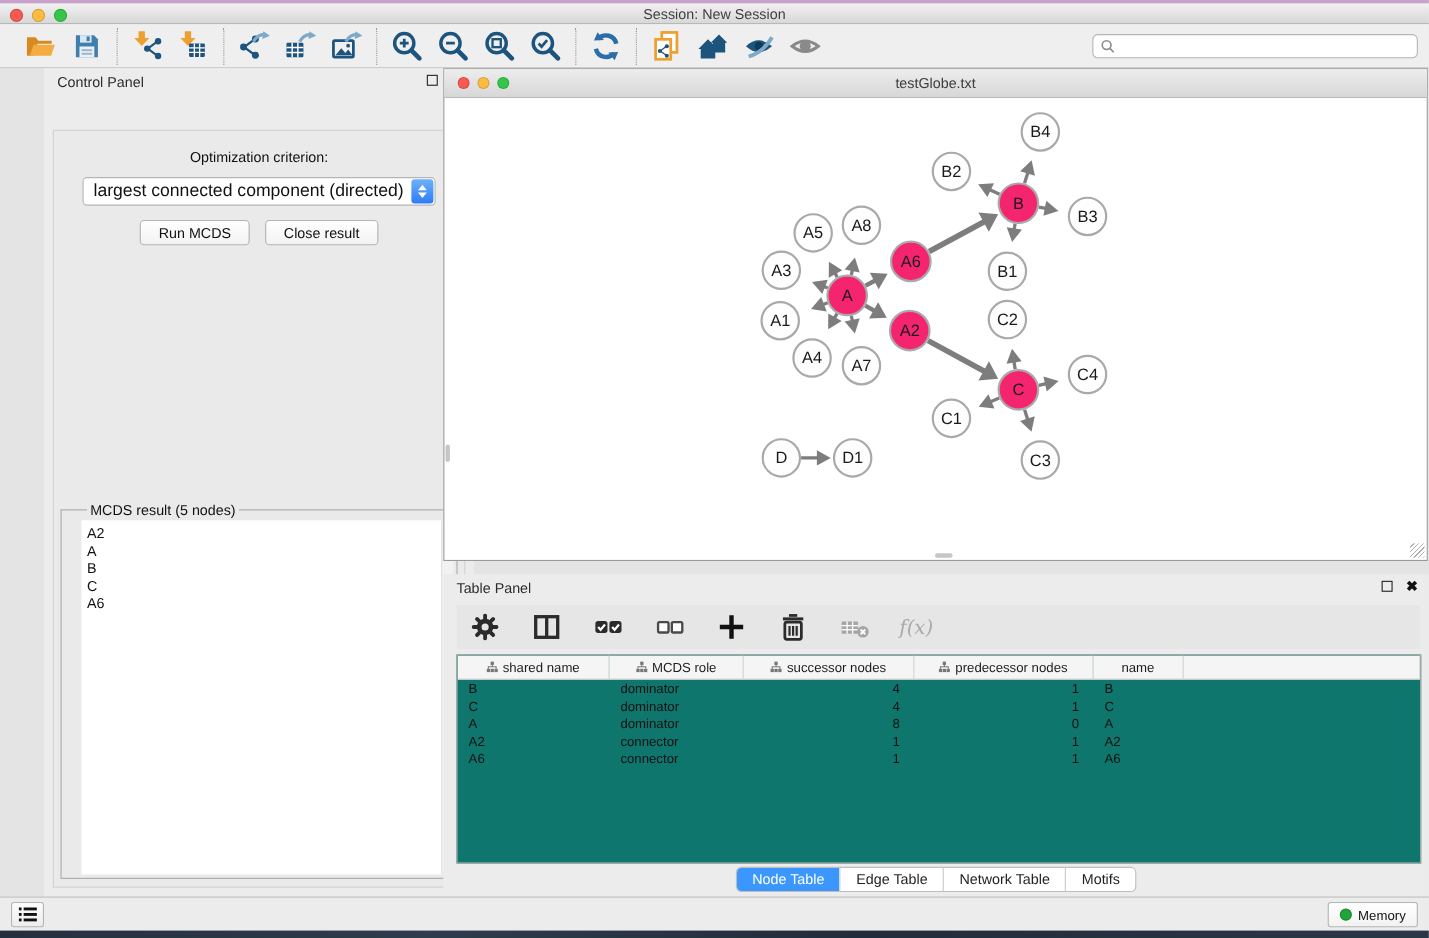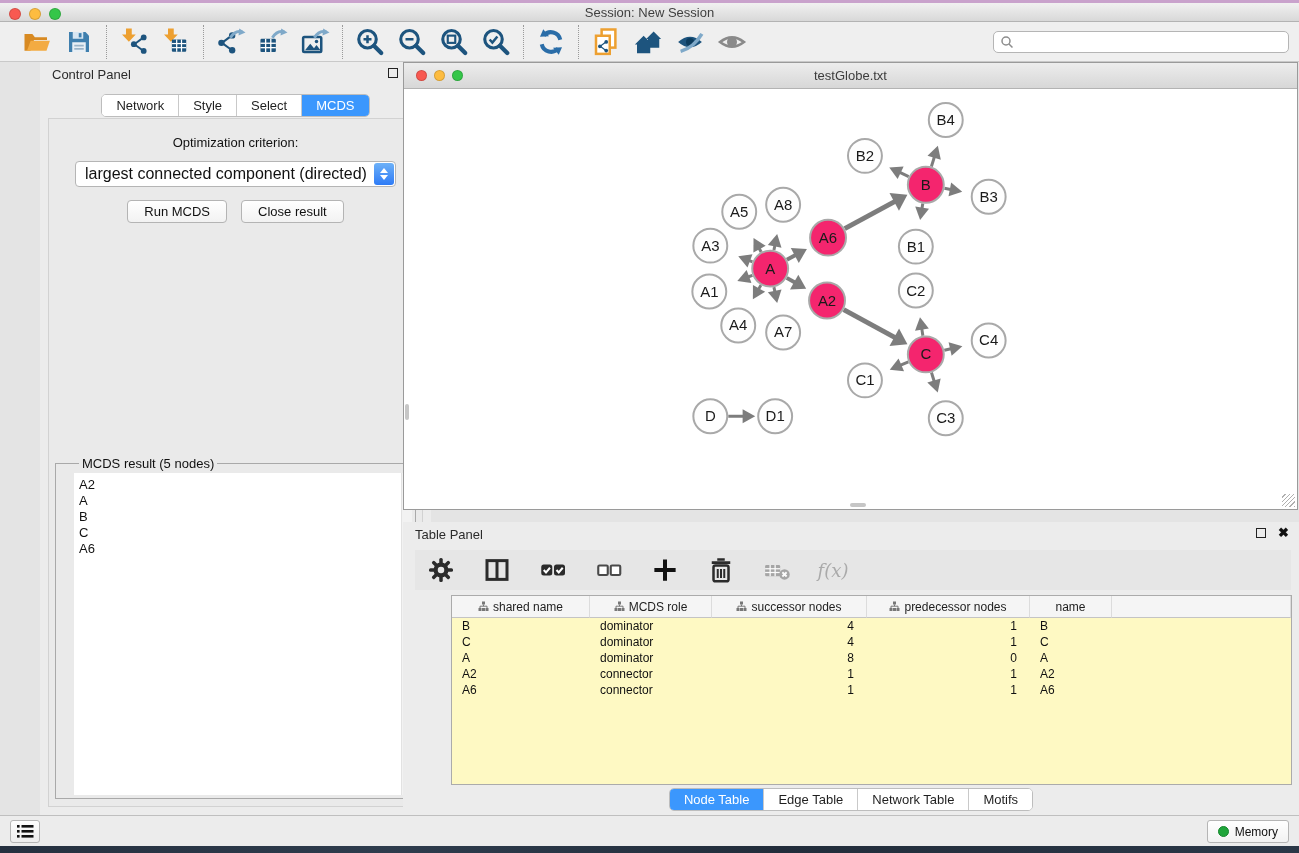--- a/index.html
+++ b/index.html
@@ -76,22 +76,22 @@
   .resize-grip { position:absolute; right:2px; bottom:2px; width:13px; height:13px;
     background:repeating-linear-gradient(135deg, transparent 0 2px, #b0b0b0 2px 3px); }
 
   
   .table-panel { position:absolute; left:403px; top:522px; width:896px; height:293px; background:#ececec; }
   .tp-toolbar { position:absolute; left:12px; right:8px; top:28px; height:40px; background:#e6e6e6;
     display:flex; align-items:center; gap:24px; padding-left:10px; }
   .tp-btn { width:32px; height:30px; background:none; border:none; display:flex; align-items:center; justify-content:center; }
   .tp-btn.disabled { opacity:.85; }
   .fx-label { font-family:"DejaVu Serif",serif; font-style:italic; font-size:18px; color:#a0a0a0; }
-  .node-table { position:absolute; left:12px; right:7px; top:73px; bottom:30px; background:#fef9c3;
-    border:1px solid #ababab; overflow:hidden;margin-left:36px; }
+  .node-table { position:absolute; left:12px; right:7px; top:73px; bottom:30px; background:#0f766e;
+    border:1px solid #ababab; overflow:hidden; }
   .tbl-grid { display:grid; grid-template-columns:138px 122px 155px 163px 82px 1fr; }
   .th { position:relative; height:22px; background:#f5f5f5; border-bottom:1px solid #c4c4c4;
     border-right:1px solid #dcdcdc; font-size:12px; color:#1d1d1d; display:flex; align-items:center; justify-content:center; gap:4px; }
   .td { height:16px; font-size:12px; color:#111; line-height:16px; padding:0 10px; white-space:nowrap; }
   .td.num { text-align:right; padding-right:13px; }
   .tp-tabs { position:absolute; left:0; right:0; bottom:4px; display:flex; justify-content:center; }
 
   
   .statusbar { position:absolute; left:0; top:815px; width:1299px; height:31px; background:#ececec; border-top:1px solid #bfbfbf; }
   .sb-left { position:absolute; left:10px; top:4px; width:30px; height:23px;
@@ -285,28 +285,20 @@
 </div>
 
 <div class="control-panel">
   <div class="panel-head">
     <span class="ptitle">Control Panel</span>
     <span class="panel-icons">
       <span class="float-ico"></span>
       <span class="close-ico">✖</span>
     </span>
   </div>
-  <div class="cp-tabs">
-      <div class="seg">
-        <button class="tab">Network</button>
-        <button class="tab">Style</button>
-        <button class="tab">Select</button>
-        <button class="tab active">MCDS</button>
-      </div>
-    </div>
   <div class="cp-content">
     <div class="opt-label">Optimization criterion:</div>
     <div class="opt-select">
       <span>largest connected component (directed)</span>
       <span class="opt-stepper">
         <span class="tri-up"></span>
           <span class="tri-down"></span>
       </span>
     </div>
     <div class="cp-buttons">

